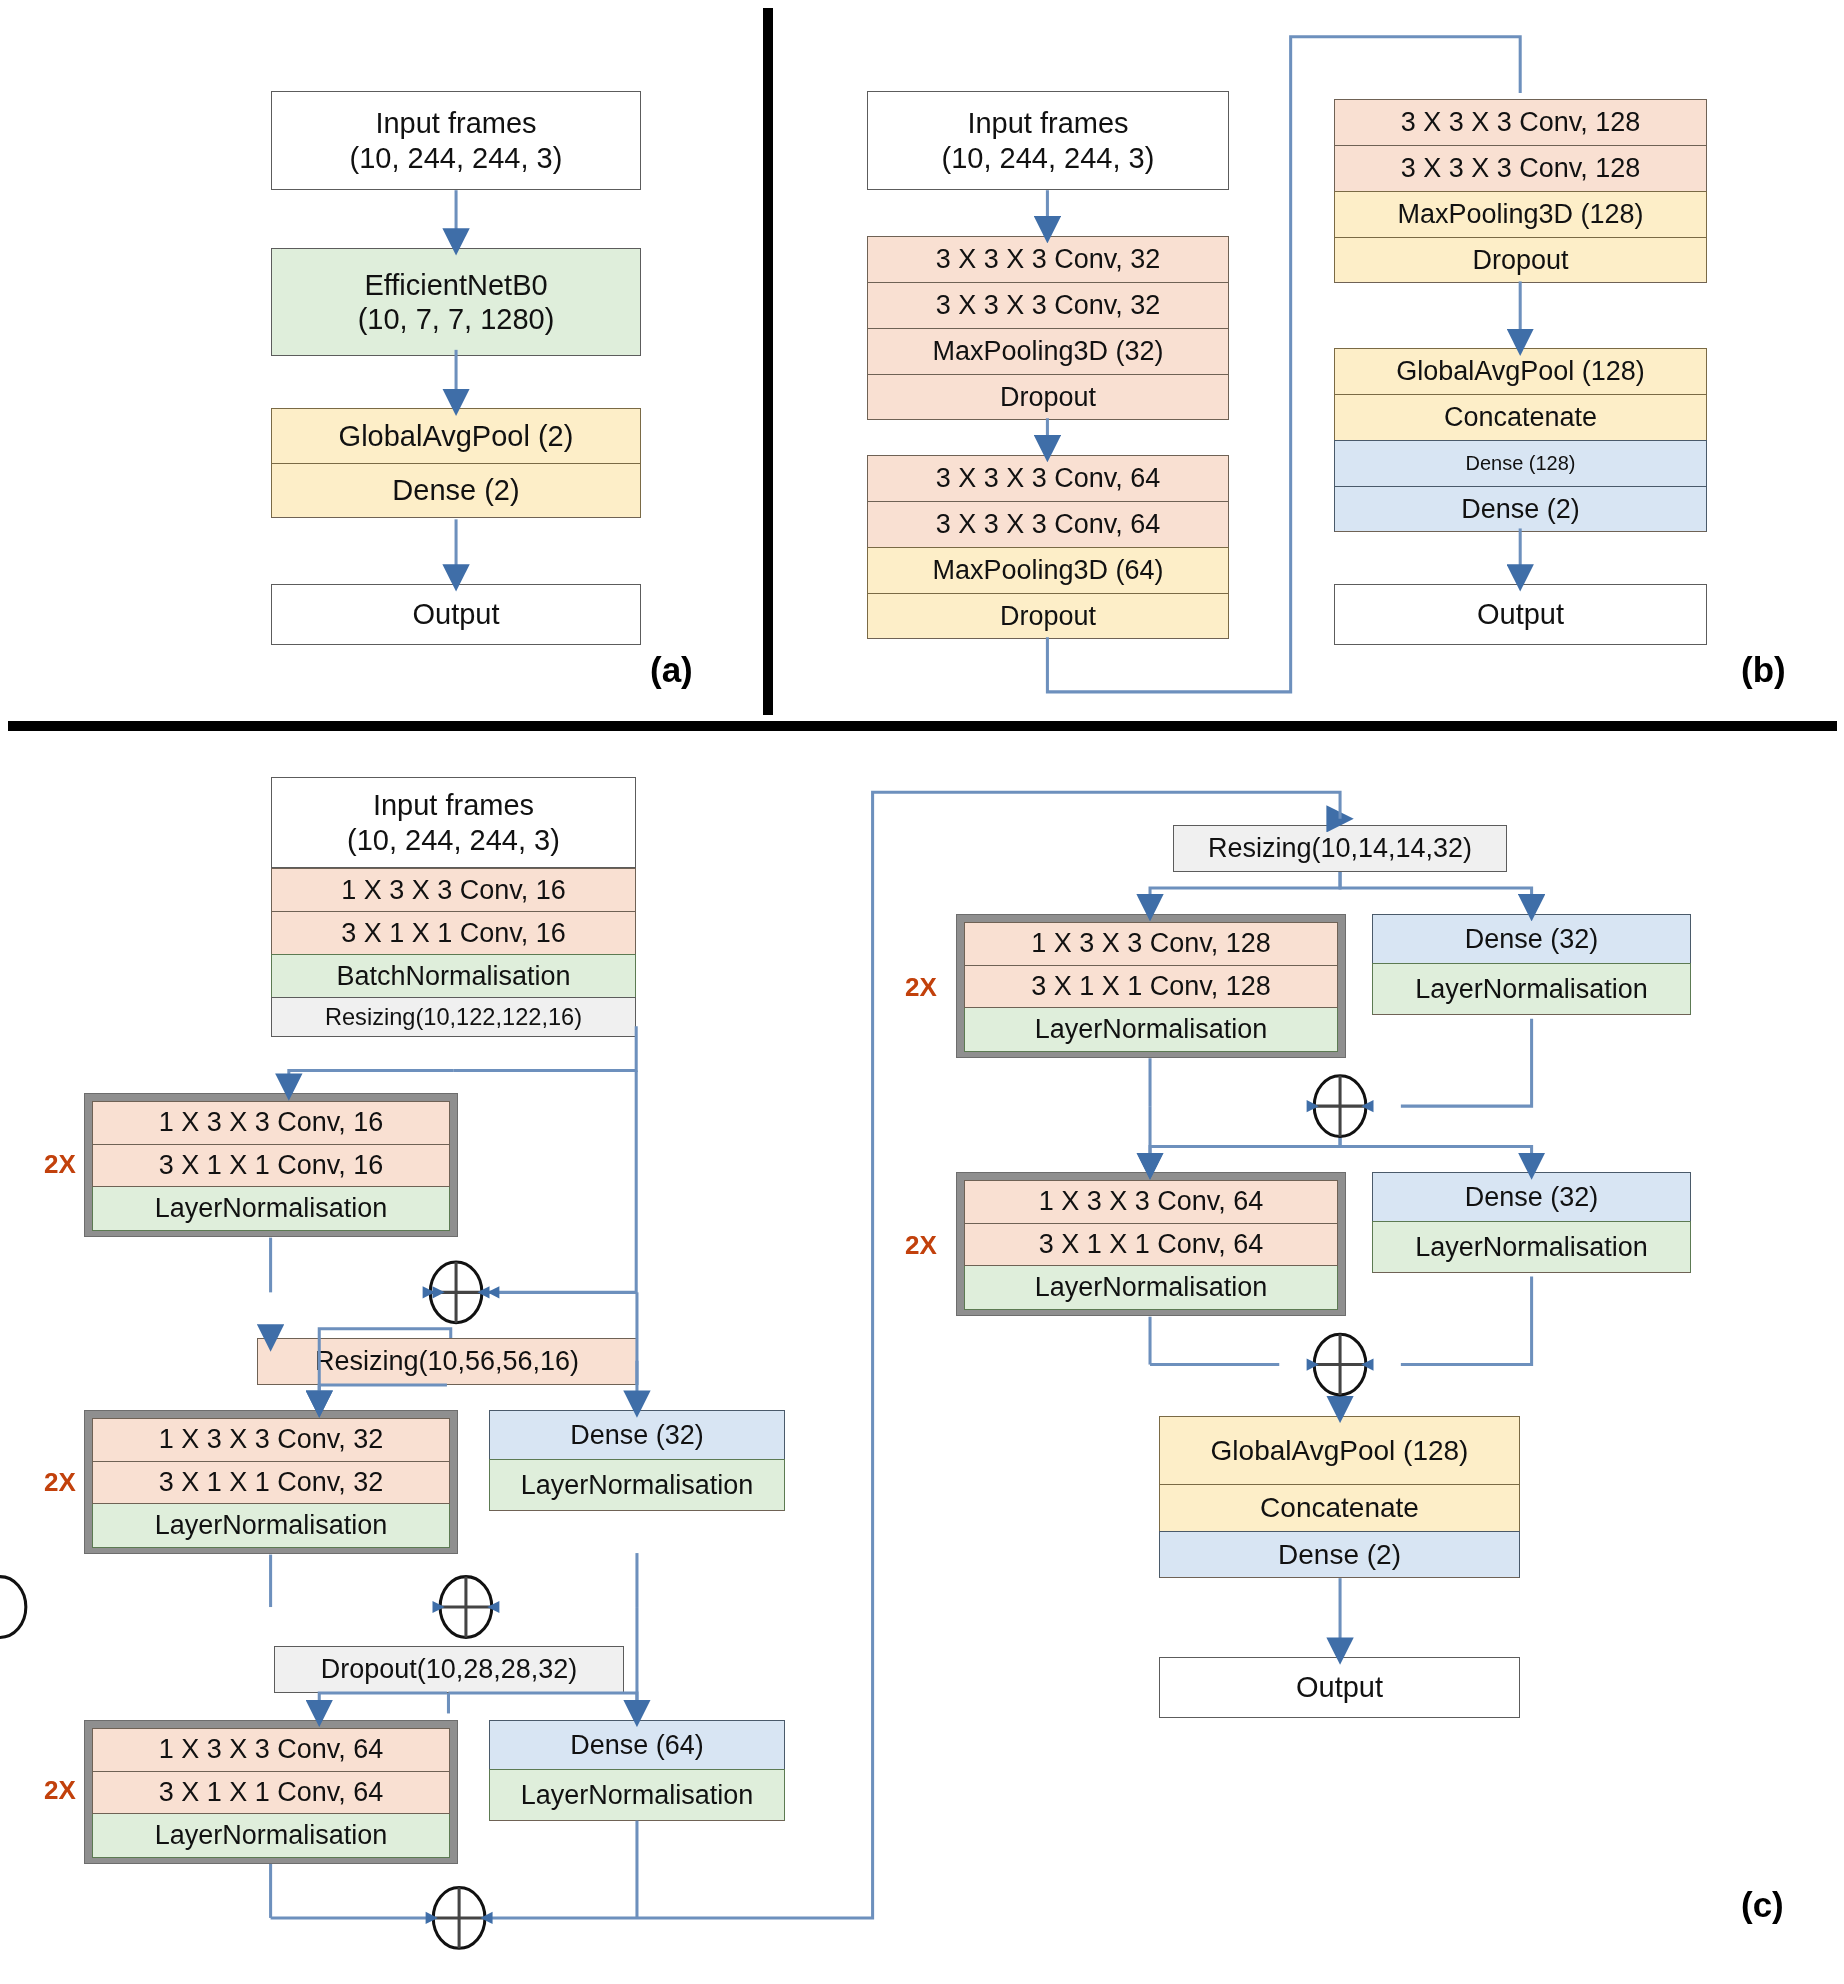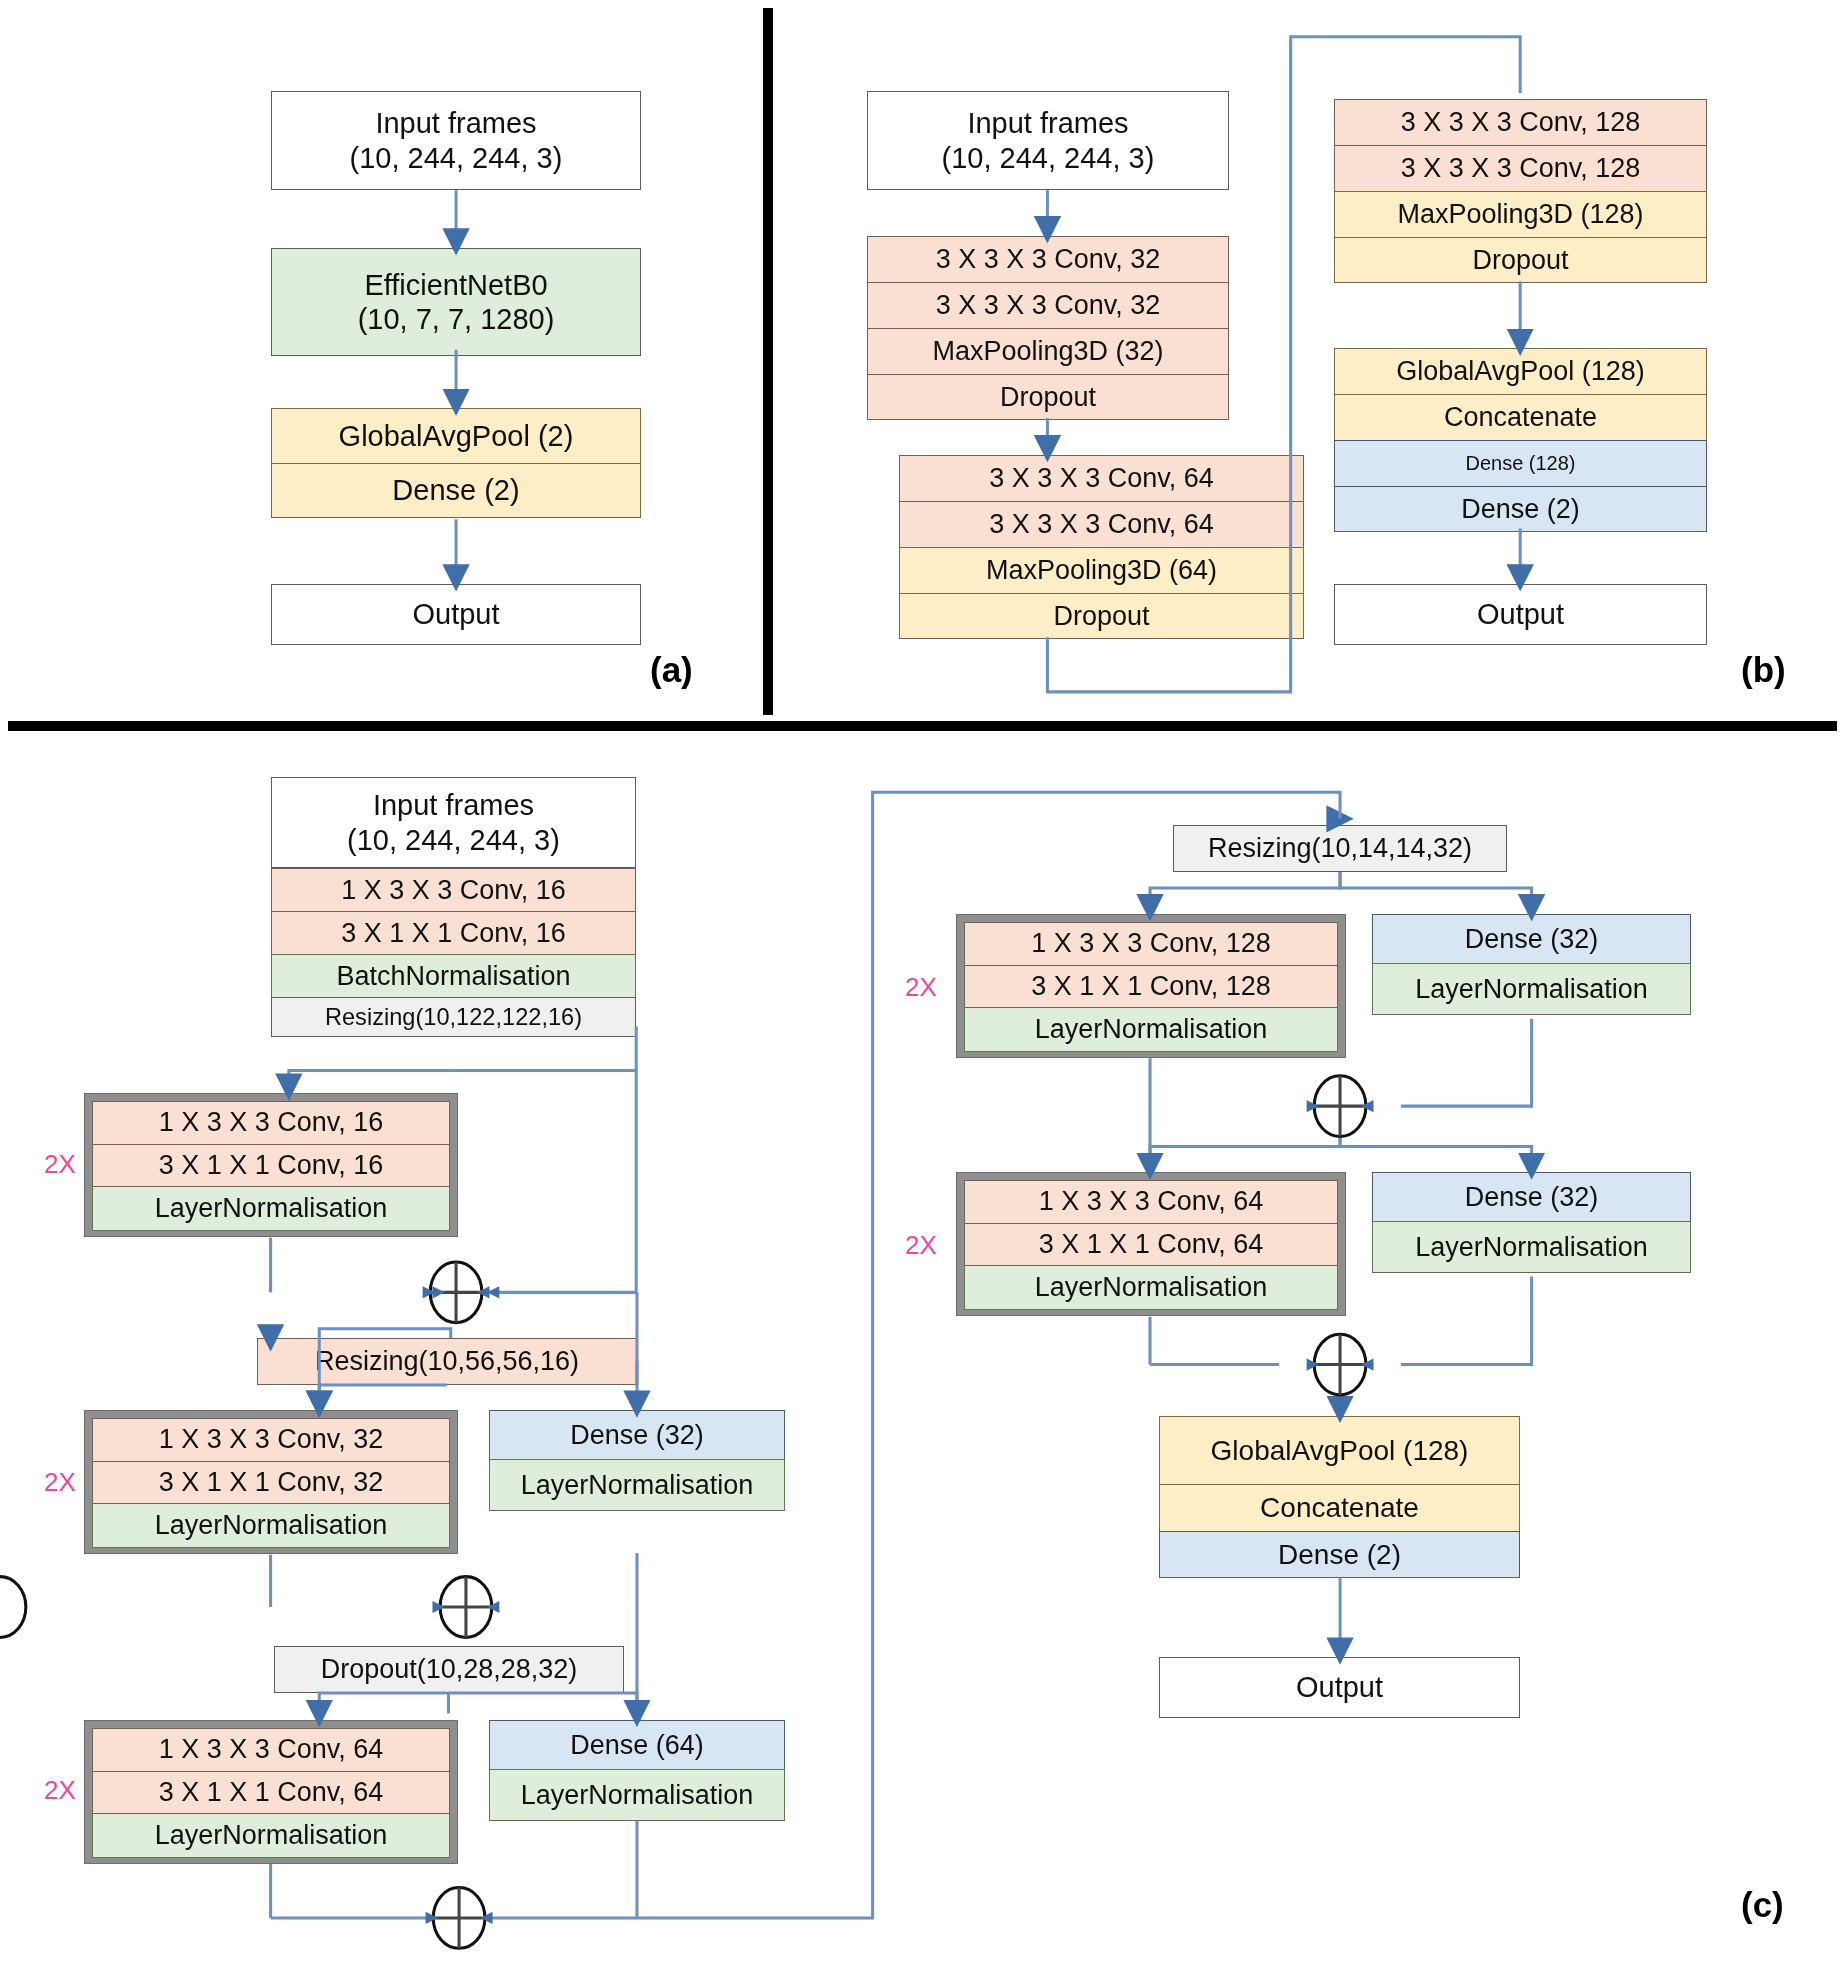--- a/index.html
+++ b/index.html
@@ -43,21 +43,21 @@
 
   
   .resgroup{
     position:absolute;box-sizing:border-box;
     background:#8f8f8f;border:1.5px solid #6d6d6d;
     padding:6.8px;
   }
   .resgroup .row{box-sizing:border-box;display:flex;align-items:center;justify-content:center;}
 
   .mult{
-    position:absolute;font-size:26px;font-weight:400;color:#ec4899;
+    position:absolute;font-size:26px;font-weight:700;color:#c2410c;
   }
 
   
   svg.wires{position:absolute;left:0;top:0;width:1844px;height:1985px;pointer-events:none;}
 
   
   .caption{position:absolute;font-size:35px;font-weight:bold;color:#000;}
 </style>
 </head>
 <body>
@@ -85,21 +85,21 @@
   <div class="box b-plain" style="left:867px;top:91px;width:362px;height:99px;font-size:29px;">Input frames
 (10, 244, 244, 3)</div>
 
   <div class="stack" style="left:867px;top:236px;width:362px;">
     <div class="row r-pink" style="height:46px;font-size:27px;">3 X 3 X 3 Conv, 32</div>
     <div class="row r-pink" style="height:46px;font-size:27px;">3 X 3 X 3 Conv, 32</div>
     <div class="row r-pink" style="height:46px;font-size:27px;">MaxPooling3D (32)</div>
     <div class="row r-pink" style="height:46px;font-size:27px;">Dropout</div>
   </div>
 
-  <div class="stack" style="left:867px;top:455px;width:405px;margin-left:32px;">
+  <div class="stack" style="left:867px;top:455px;width:362px;">
     <div class="row r-pink" style="height:46px;font-size:27px;">3 X 3 X 3 Conv, 64</div>
     <div class="row r-pink" style="height:46px;font-size:27px;">3 X 3 X 3 Conv, 64</div>
     <div class="row r-yellow" style="height:46px;font-size:27px;">MaxPooling3D (64)</div>
     <div class="row r-yellow" style="height:46px;font-size:27px;">Dropout</div>
   </div>
 
   <div class="stack" style="left:1334px;top:99px;width:373px;">
     <div class="row r-pink" style="height:46px;font-size:27px;">3 X 3 X 3 Conv, 128</div>
     <div class="row r-pink" style="height:46px;font-size:27px;">3 X 3 X 3 Conv, 128</div>
     <div class="row r-yellow" style="height:46px;font-size:27px;">MaxPooling3D (128)</div>

